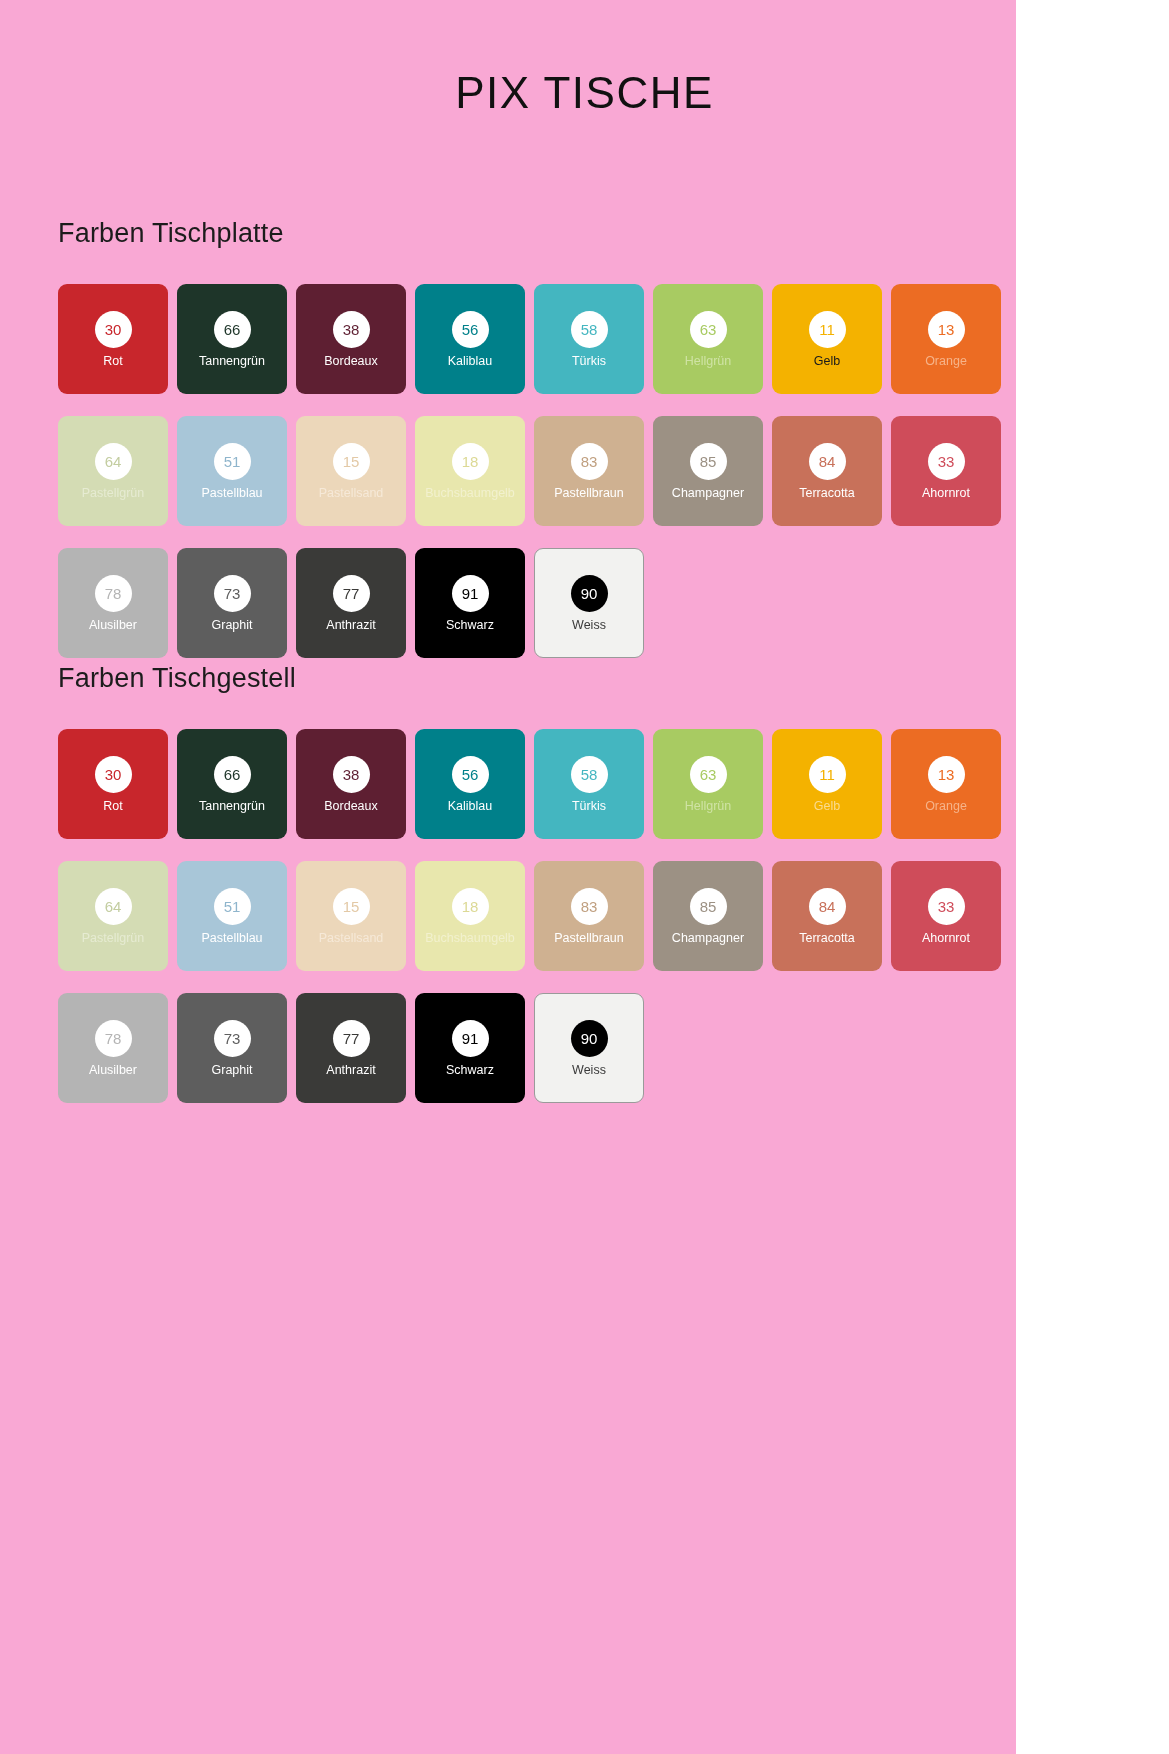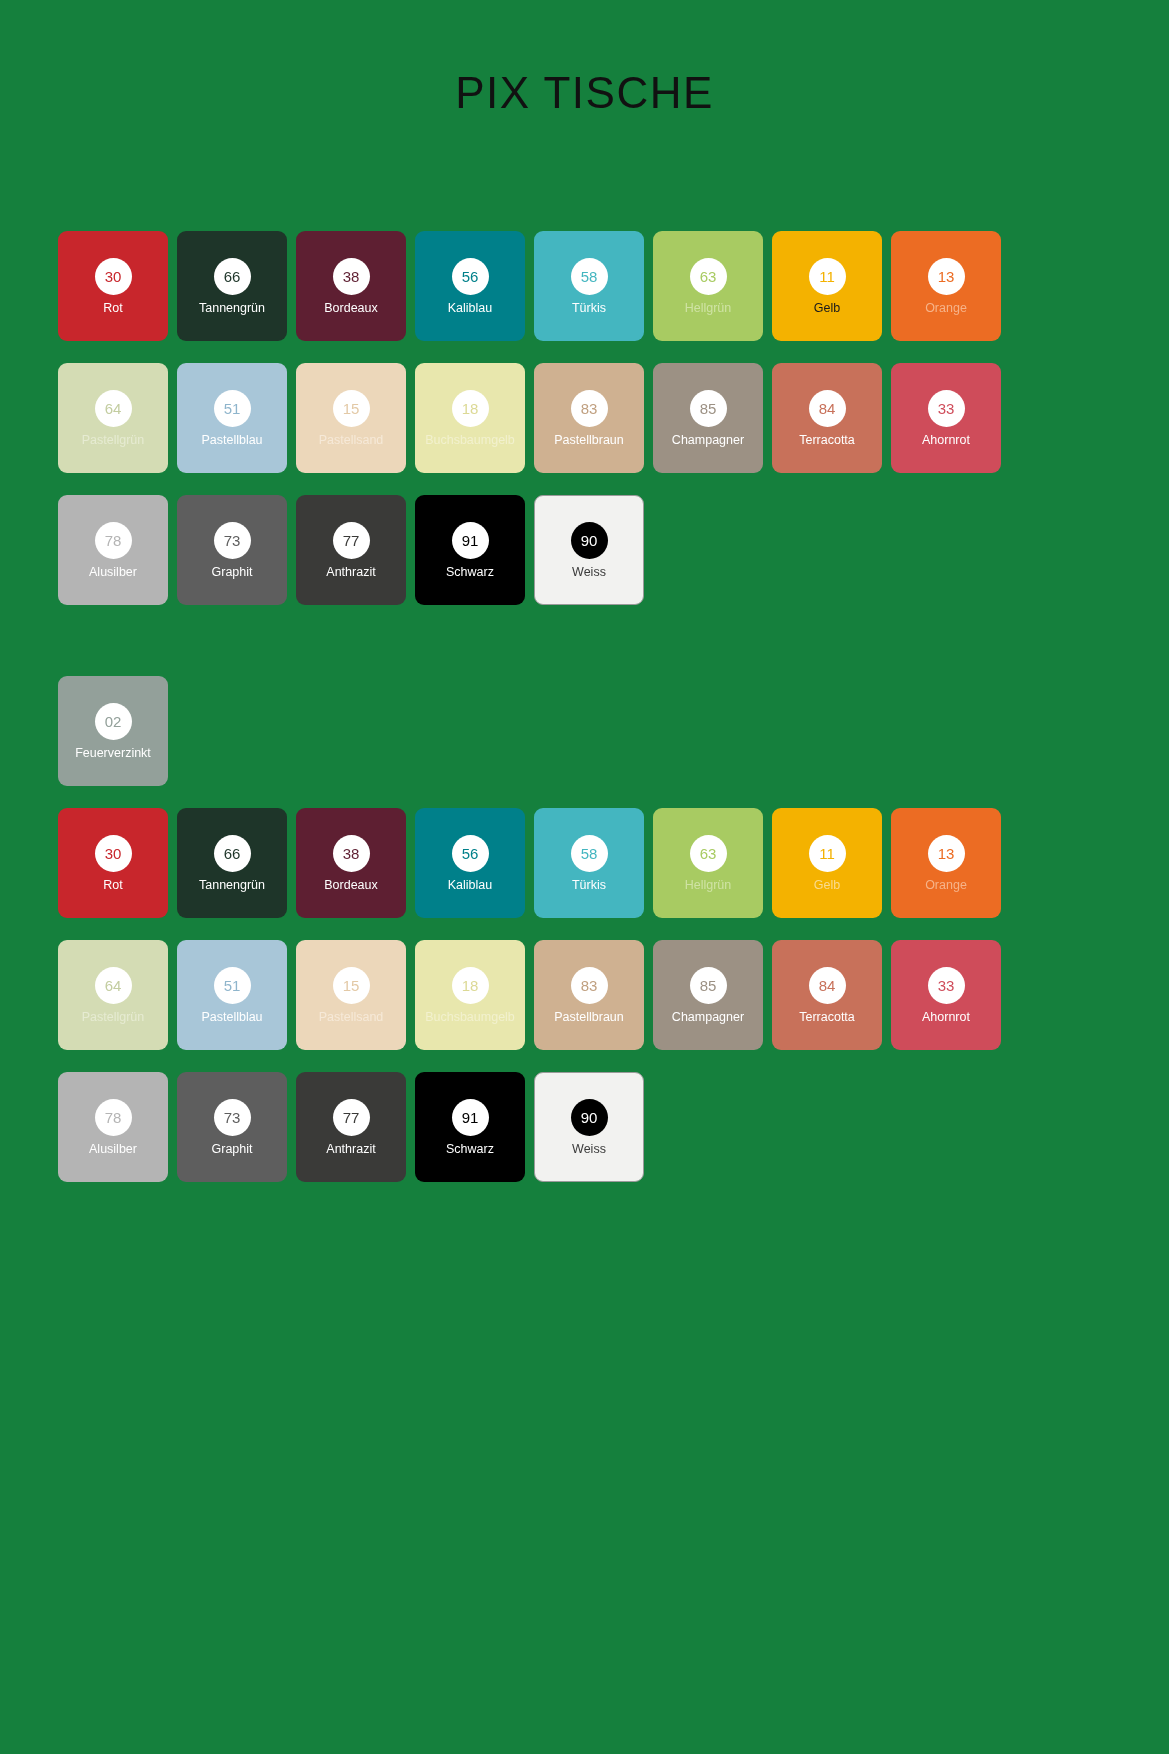--- a/index.html
+++ b/index.html
@@ -9,24 +9,24 @@
   }
   body {
     width: 1169px;
     height: 1754px;
     position: relative;
     font-family: "Liberation Sans", sans-serif;
     color: #1a1a1a;
     overflow: hidden;
   }
   .page {
-    width: 1169px;
+    width: 1016px;
     height: 1754px;
     position: relative;
-    background: #15803d;
+    background: #f9a8d4;
     box-sizing: border-box;
   }
   .doc-title {
     position: absolute;
     top: 68px;
     left: 0;
     width: 1169px;
     text-align: center;
     font-size: 44px;
     font-weight: 400;
@@ -91,20 +91,21 @@
   }
 </style>
 </head>
 <body>
 
 <div class="page">
 
   <div class="doc-title">PIX TISCHE</div>
 
   <div class="section" id="section-0" style="top: 218px;">
+    <h2 class="section-title">Farben Tischplatte</h2>
     <div class="grid" id="grid-0">
         <div class="swatch-row">
           <div class="swatch" style="background: rgb(200, 38, 44);">
             <div class="badge" style="background: rgb(255, 255, 255); color: rgb(200, 38, 44);">30</div>
             <div class="sw-label" style="color: rgb(255, 255, 255);">Rot</div>
           </div>
           <div class="swatch" style="background: rgb(30, 53, 41);">
             <div class="badge" style="background: rgb(255, 255, 255); color: rgb(30, 53, 41);">66</div>
             <div class="sw-label" style="color: rgb(255, 255, 255);">Tannengrün</div>
           </div>
@@ -186,27 +187,22 @@
           </div>
           <div class="swatch" style="background: rgb(242, 242, 240); border: 1px solid rgb(154, 154, 154);">
             <div class="badge" style="background: rgb(0, 0, 0); color: rgb(255, 255, 255);">90</div>
             <div class="sw-label" style="color: rgb(58, 58, 58);">Weiss</div>
           </div>
         </div>
       </div>
   </div>
 
   <div class="section" id="section-1" style="top: 663px;">
+    <h2 class="section-title">Farben Tischgestell</h2>
     <div class="grid" id="grid-1">
-        <div class="swatch-row">
-          <div class="swatch" style="background: rgb(147, 160, 154);">
-            <div class="badge" style="background: rgb(255, 255, 255); color: rgb(147, 160, 154);">02</div>
-            <div class="sw-label" style="color: rgb(255, 255, 255);">Feuerverzinkt</div>
-          </div>
-        </div>
         <div class="swatch-row">
           <div class="swatch" style="background: rgb(200, 38, 44);">
             <div class="badge" style="background: rgb(255, 255, 255); color: rgb(200, 38, 44);">30</div>
             <div class="sw-label" style="color: rgb(255, 255, 255);">Rot</div>
           </div>
           <div class="swatch" style="background: rgb(30, 53, 41);">
             <div class="badge" style="background: rgb(255, 255, 255); color: rgb(30, 53, 41);">66</div>
             <div class="sw-label" style="color: rgb(255, 255, 255);">Tannengrün</div>
           </div>
           <div class="swatch" style="background: rgb(94, 31, 50);">

